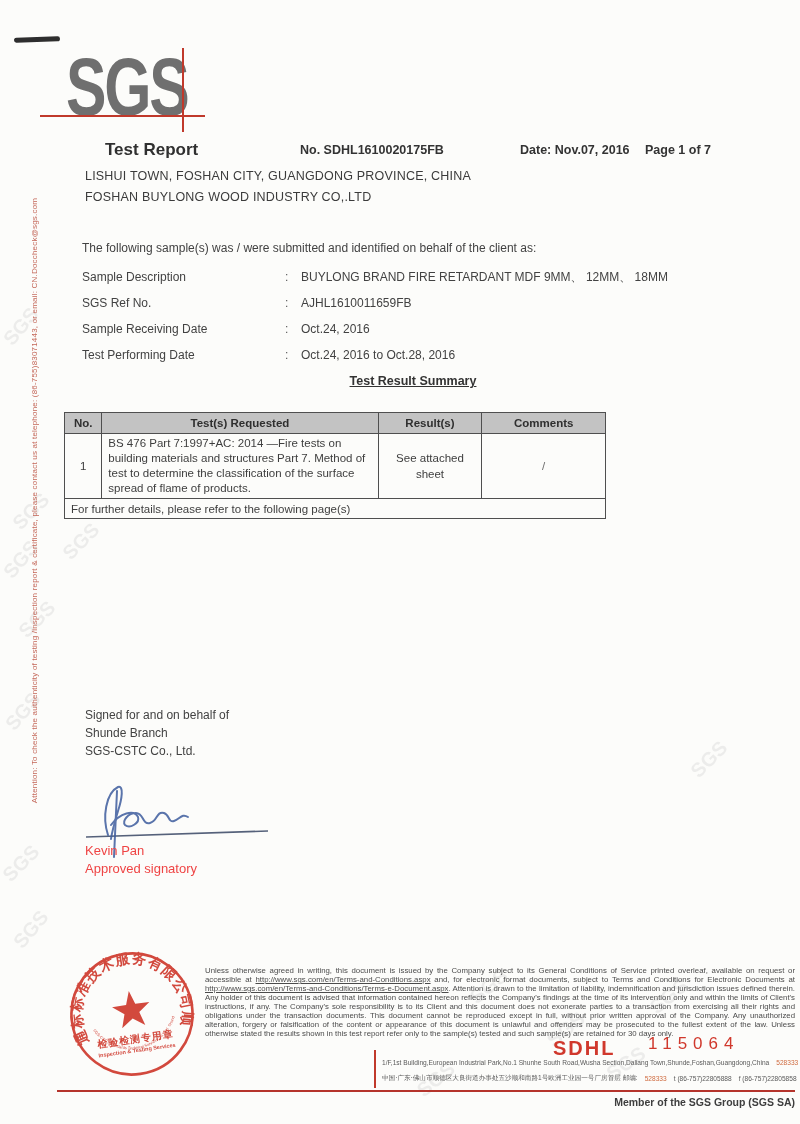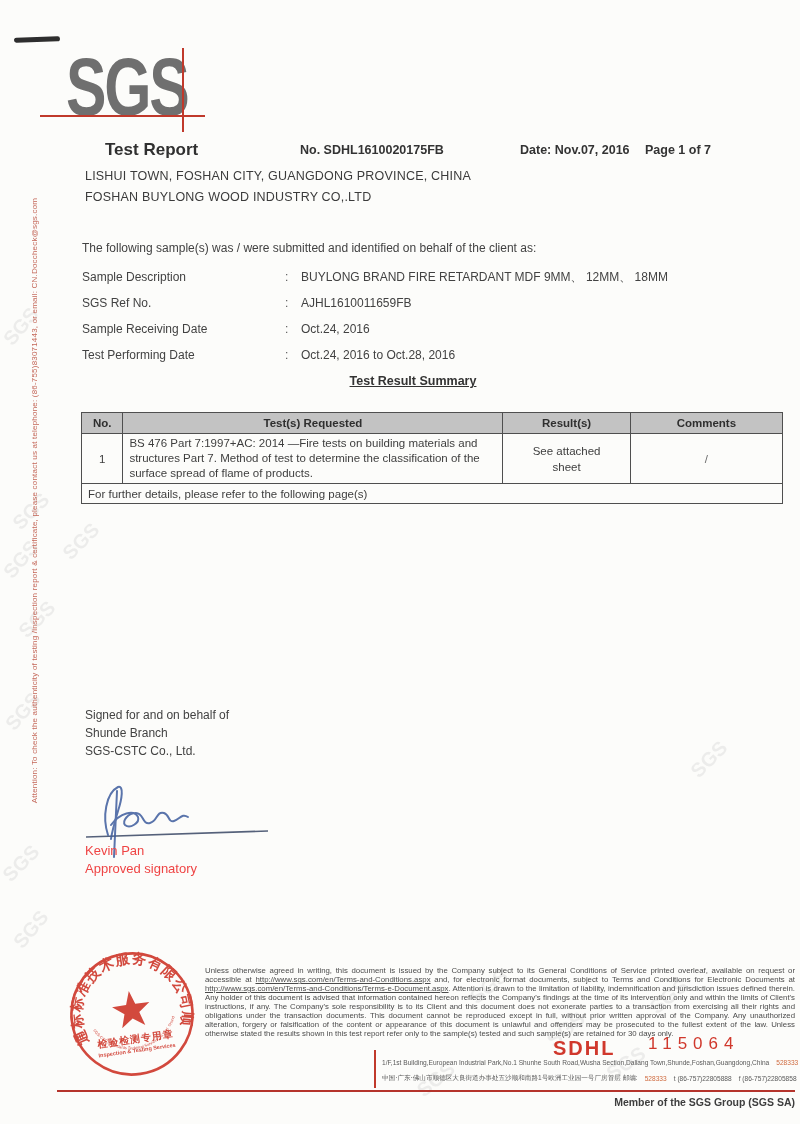--- a/index.html
+++ b/index.html
@@ -32,21 +32,21 @@
   .intro { position:absolute; left:82px; top:241px; font-size:12px; color:#424242; }
 
   .fields { position:absolute; left:82px; top:264px; width:660px; }
   .field-row { display:flex; height:26px; align-items:center; font-size:12px; color:#424242; }
   .field-label { width:203px; }
   .field-sep { width:16px; color:#5a5a5a; }
 
   .summary-title { position:absolute; left:68px; top:374px; width:690px; text-align:center;
     font-size:12.5px; font-weight:bold; text-decoration:underline; color:#333; }
 
-  table.result { position:absolute; left:81px; top:412px; width:702px;
+  table.result { position:absolute; left:64px; top:412px; width:542px;
     border-collapse:collapse; font-size:11.5px; color:#3e3e3e; }
   table.result th, table.result td { border:1px solid #4f4f4f; padding:2px 6px; }
   table.result th { background:#c3c3c3; font-weight:bold; color:#2f2f2f; height:21px; }
   td.c-no { width:40px; text-align:center; }
   th.h-test { width:367px; } td.c-test { padding-left:13px; line-height:15px; }
   th.h-result { width:123px;text-align:center; } td.c-result { text-align:center; }
   .result-inner { max-width:82px; margin:0 auto; line-height:16px; }
   th.h-comm { width:147px; } td.c-comm { text-align:center; color:#6a6a6a; }
   td.t-footer { height:20px; padding-left:10px; }
 

